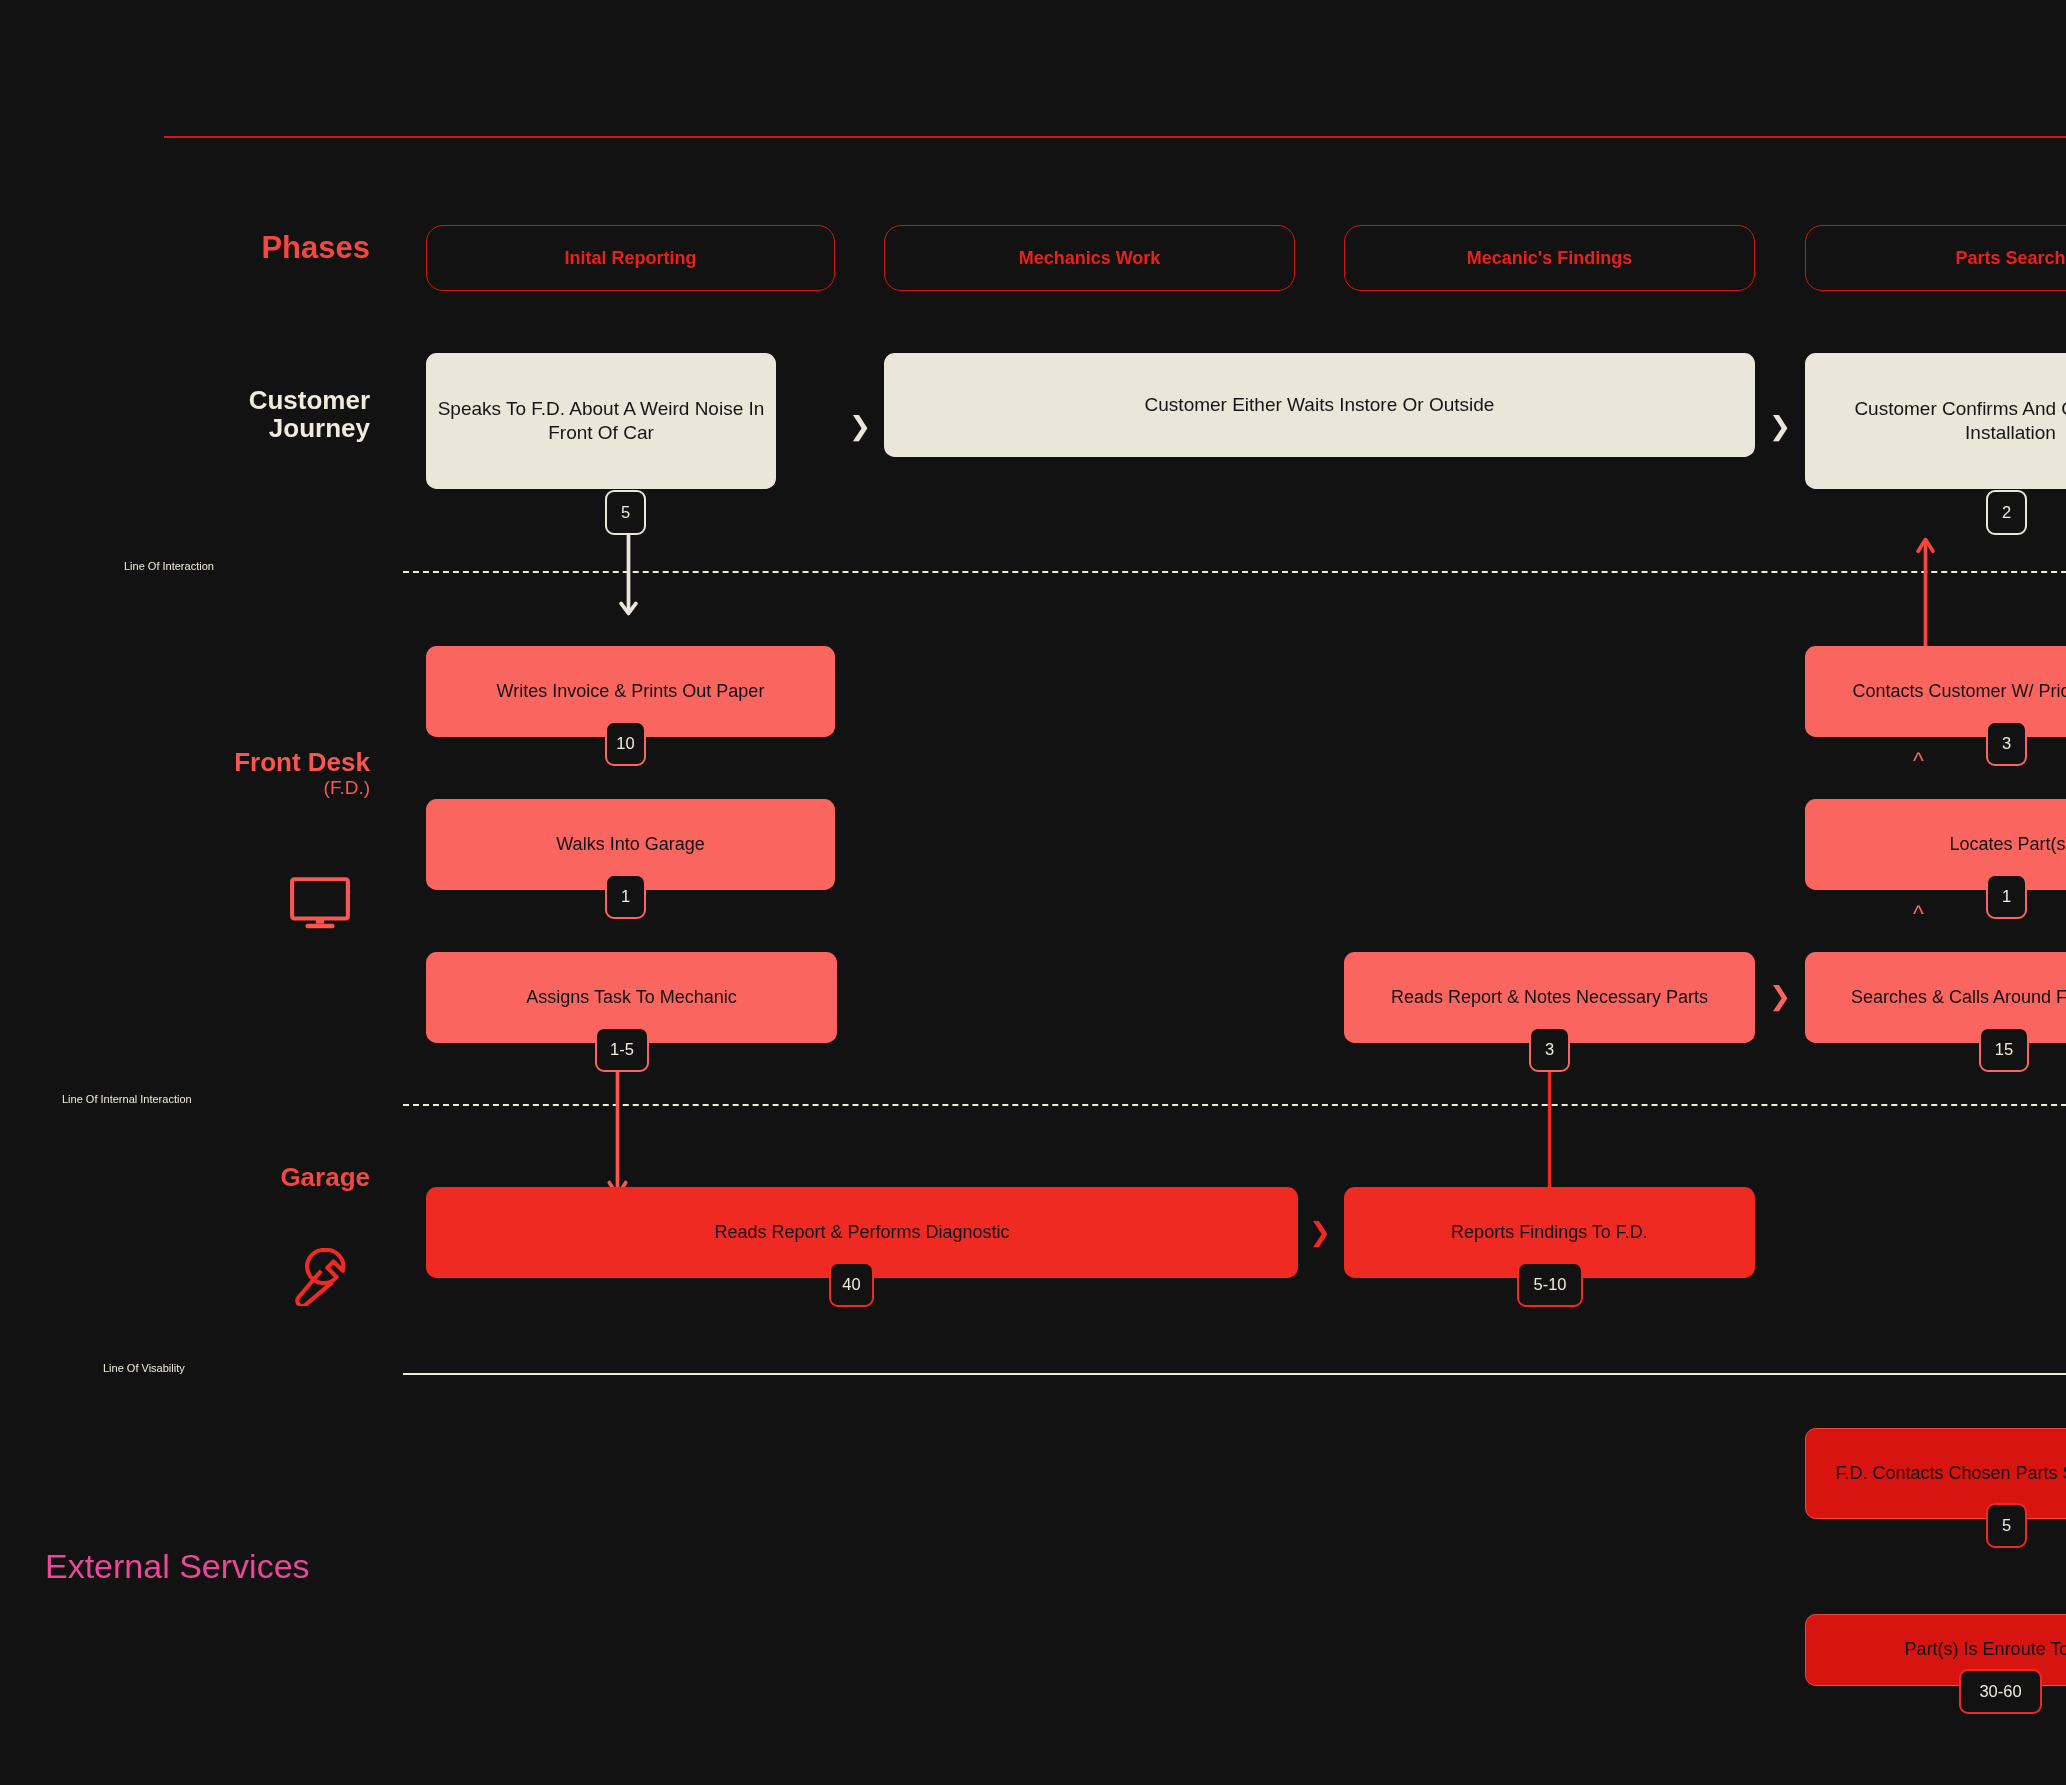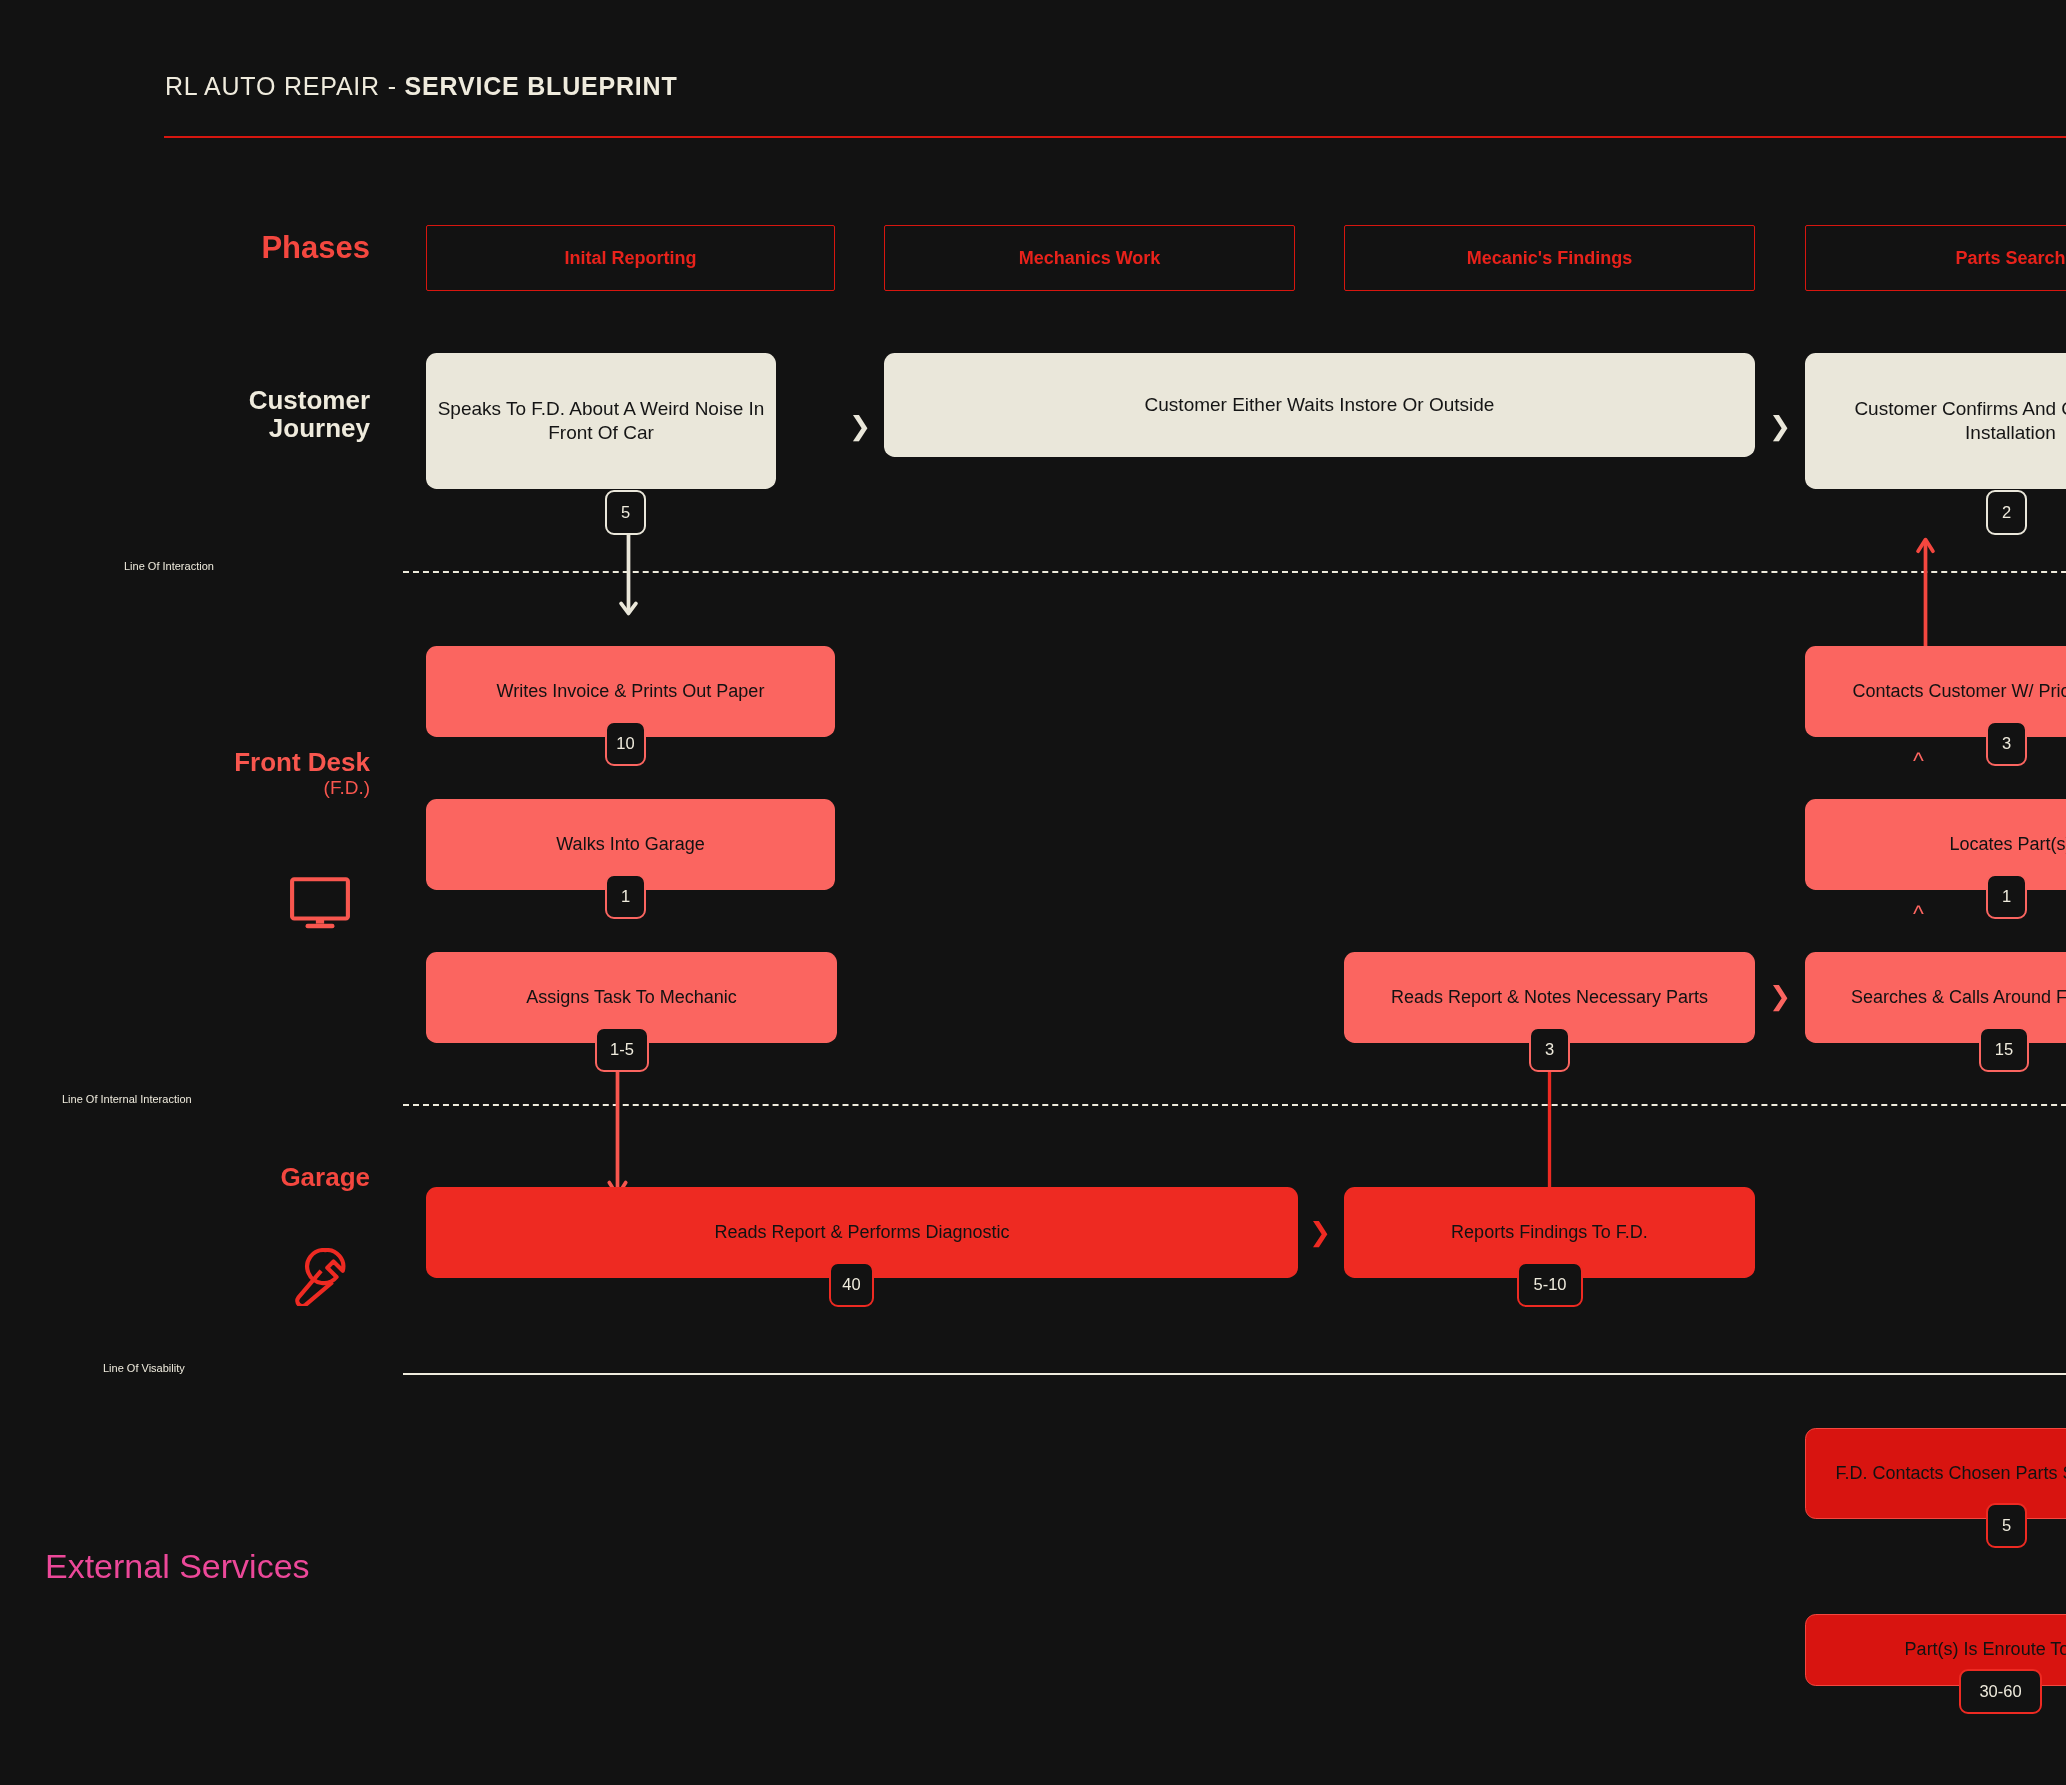--- a/index.html
+++ b/index.html
@@ -44,21 +44,21 @@
     position:absolute;border-radius:10.7px;display:flex;align-items:center;justify-content:center;
     text-align:center;box-sizing:border-box;padding:4.1px 10.7px;line-height:1.28;
   }
   .card.cream{background:#EAE7DA;color:#151515;font-size:19px;font-weight:400;}
   .card.salmon{background:#FB6560;color:#121212;font-size:18px;font-weight:400;}
   .card.deepred{background:#EE2A22;color:#121212;font-size:18px;font-weight:400;}
   .card.extred{background:#D81410;color:#121212;font-size:18px;font-weight:400;border:1.7px solid #F4473F;}
 
   
   .phase{
-    position:absolute;border:1.2px solid #D7160F;border-radius:2px;
+    position:absolute;border:1.2px solid #D7160F;border-radius:17px;
     display:flex;align-items:center;justify-content:center;
     color:#E8221B;font-size:18px;font-weight:700;box-sizing:border-box;background:transparent;
   }
 
   
   .badge{
     position:absolute;background:#121212;border-radius:9px;
     display:flex;align-items:center;justify-content:center;
     font-size:16.5px;color:#EFEBDD;box-sizing:border-box;z-index:6;
     padding:0 5.8px;white-space:nowrap;
@@ -75,23 +75,20 @@
 
   
   .vline{position:absolute;}
   .caret{position:absolute;font-size:23px;line-height:1;}
 </style>
 </head>
 <body>
 
 <div class="stage">
 
-  <div id="header-title">
-    <span class="light">RL AUTO REPAIR - </span><span class="bold">SERVICE BLUEPRINT</span>
-  </div>
 
   <div id="header-rule"></div>
 
   <div class="rowlabel" id="label-phases">Phases</div>
   <div class="rowlabel" id="label-journey">
     <div>Customer</div>
     <div>Journey</div>
   </div>
   <div class="rowlabel" id="label-frontdesk">
     <span>Front Desk</span>

